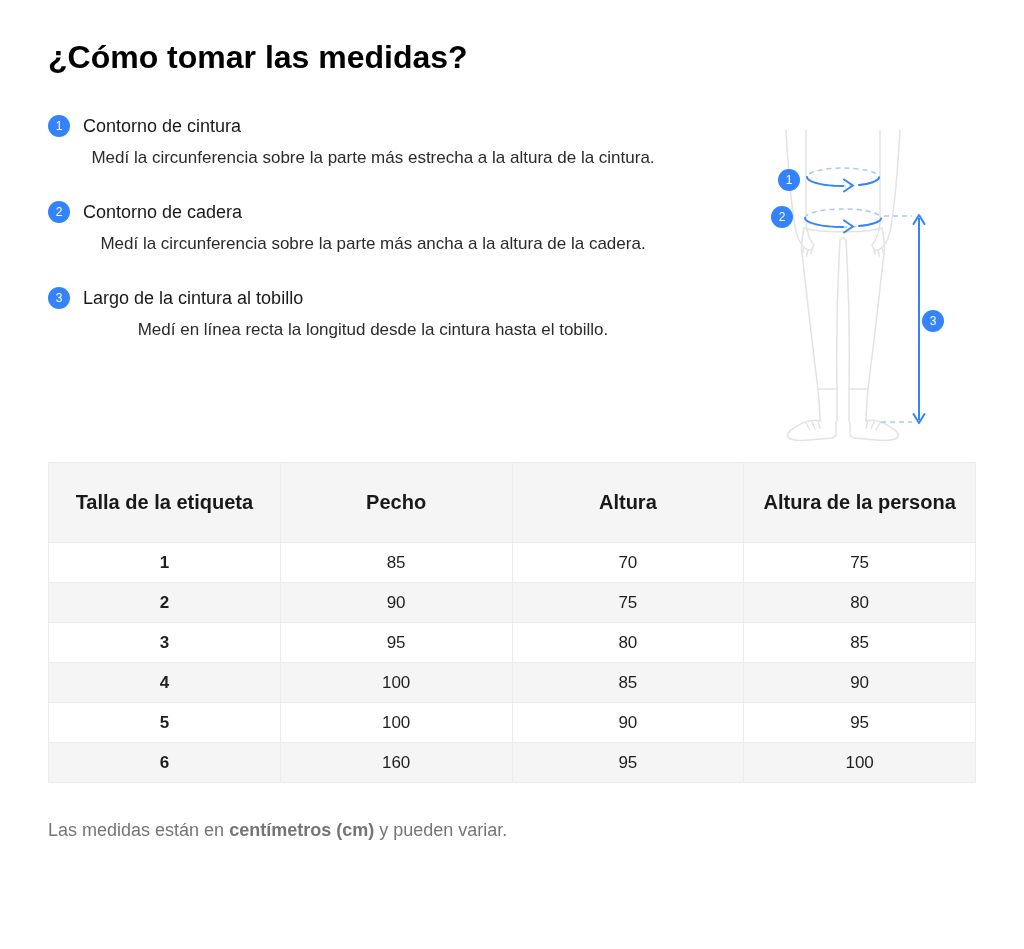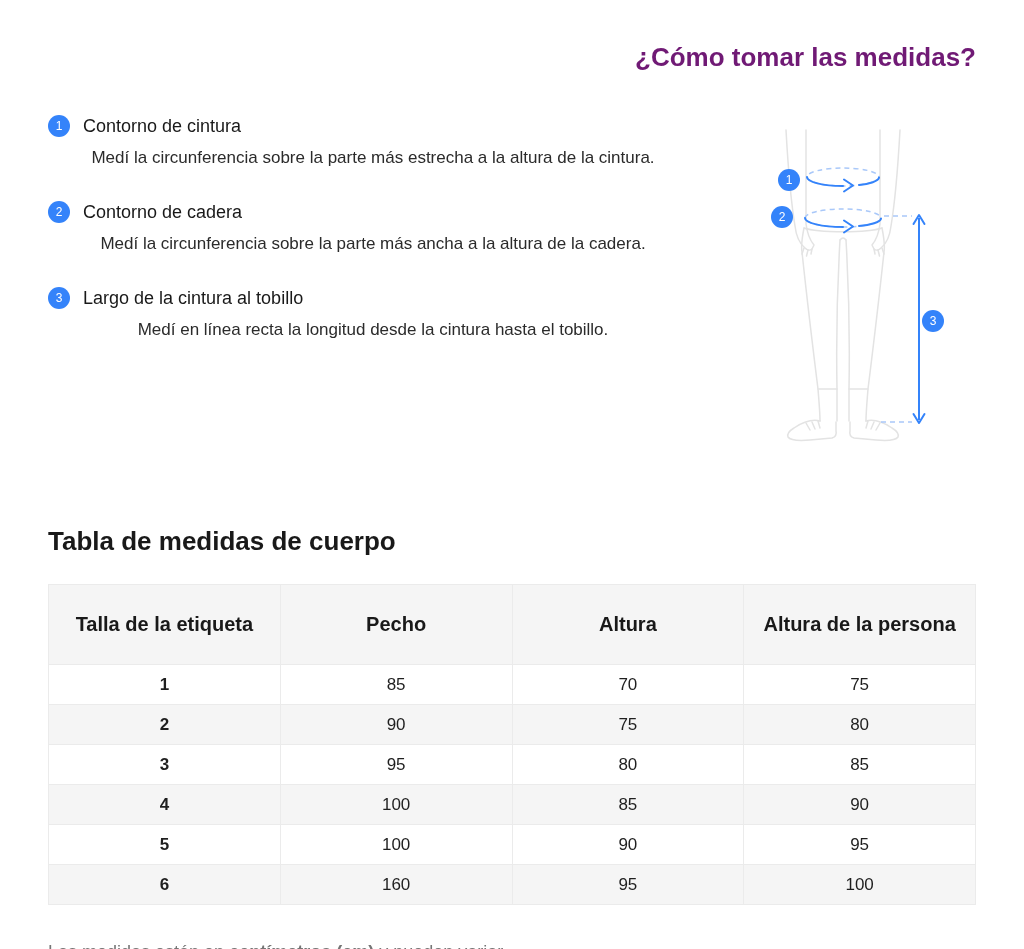--- a/index.html
+++ b/index.html
@@ -10,26 +10,25 @@
     font-family: "Liberation Sans", sans-serif;
     color: #1a1a1a;
     overflow: hidden;
   }
   .container {
     width: 1024px;
     padding: 40px 48px 40px 48px;
     position: relative;
   }
   h1.page-title {
-    font-size: 26px;
+    font-size: 32px;
     line-height: 34px;
     font-weight: 700;
-    color: #701a75;
+    color: #000000;
     margin-bottom: 40px;
-    text-align: right;
   }
   
   .top-section {
     position: relative;
     min-height: 348px;
   }
   .instructions {
     width: 660px;
   }
   .instruction {
@@ -221,21 +220,20 @@
           <text x="29" y="70" text-anchor="middle" font-size="12" fill="#ffffff">1</text>
           <circle cx="22" cy="103" r="11" fill="#3483fa"></circle>
           <text x="22" y="107" text-anchor="middle" font-size="12" fill="#ffffff">2</text>
           <circle cx="173" cy="207" r="11" fill="#3483fa"></circle>
           <text x="173" y="211" text-anchor="middle" font-size="12" fill="#ffffff">3</text>
         </g>
       </svg>
     </div>
   </div>
 
-  <h2 class="table-title">Tabla de medidas de cuerpo</h2>
 
   <table class="size-table">
     <thead>
       <tr>
         <th>Talla de la etiqueta</th>
         <th>Pecho</th>
         <th>Altura</th>
         <th>Altura de la persona</th>
       </tr>
     </thead>

